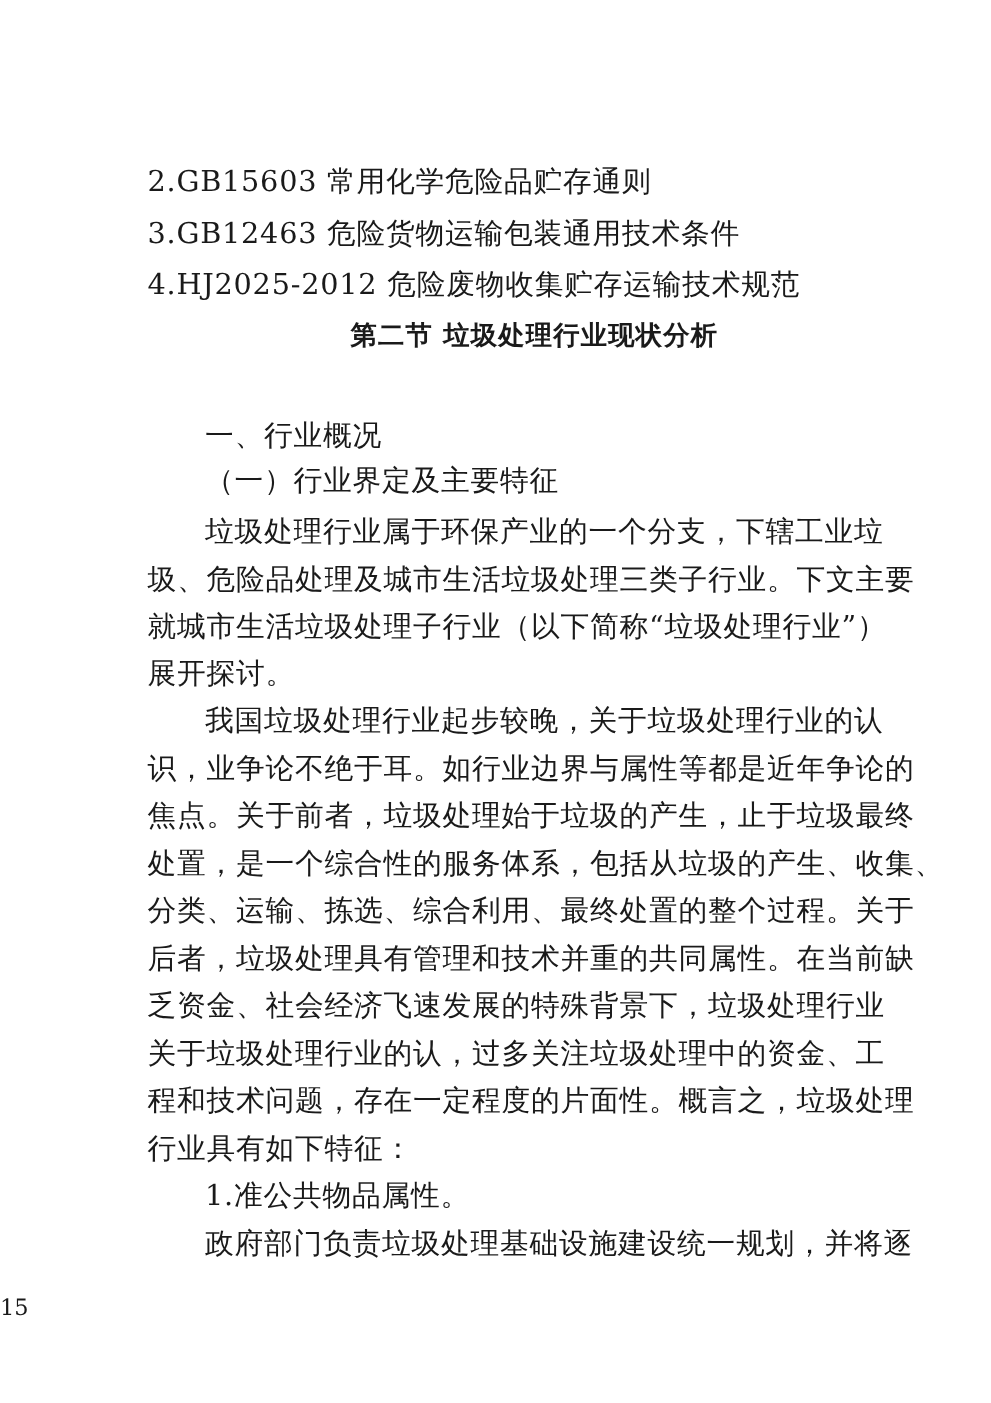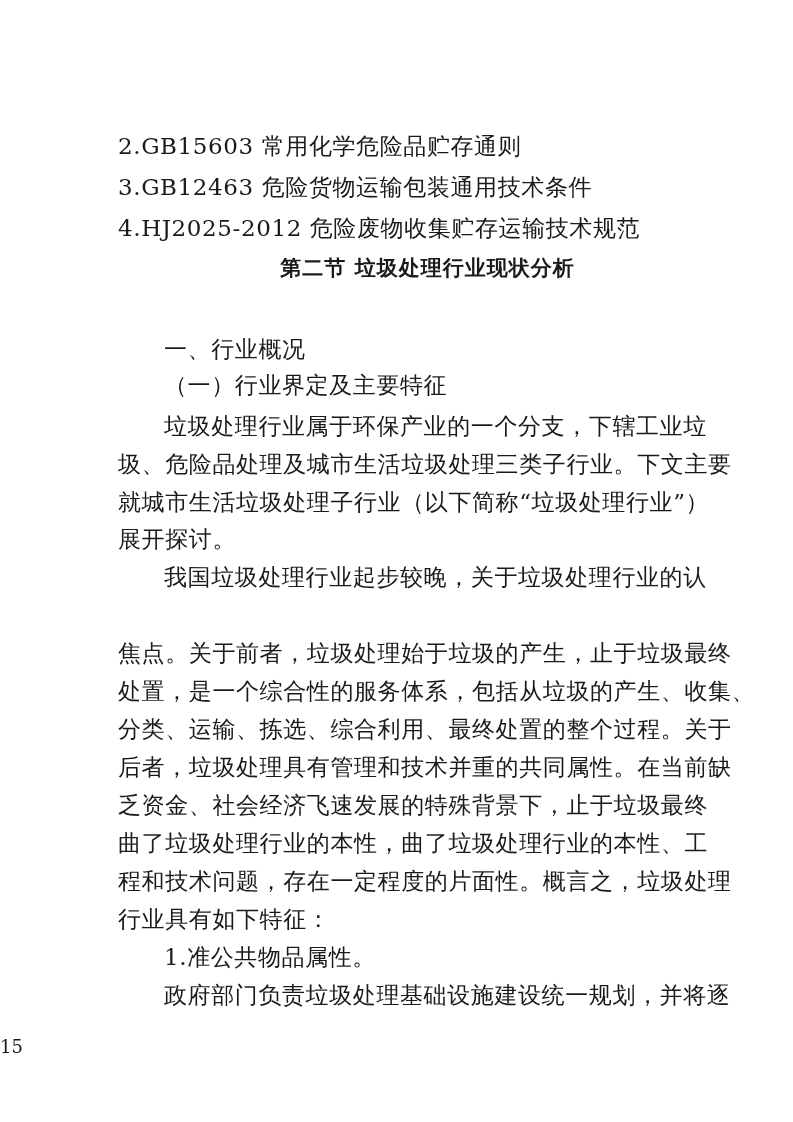--- a/index.html
+++ b/index.html
@@ -43,26 +43,27 @@
 
   <div class="line" style="left:164px; top:337px;">一、行业概况</div>
   <div class="line" style="left:164px; top:373px;">（一）行业界定及主要特征</div>
 
   <div class="line indent justify" style="top:414px;">垃圾处理行业属于环保产业的一个分支，下辖工业垃</div>
   <div class="line justify" style="top:452px;">圾、危险品处理及城市生活垃圾处理三类子行业。下文主要</div>
   <div class="line justify" style="top:490px;">就城市生活垃圾处理子行业（以下简称“垃圾处理行业”）</div>
   <div class="line" style="top:527px;">展开探讨。</div>
 
   <div class="line indent justify" style="top:565px;">我国垃圾处理行业起步较晚，关于垃圾处理行业的认</div>
+  <div class="line justify" style="top:603px;">识，业争论不绝于耳。如行业边界与属性等都是近年争论的</div>
   <div class="line justify" style="top:641px;">焦点。关于前者，垃圾处理始于垃圾的产生，止于垃圾最终</div>
   <div class="line justify" style="top:679px;">处置，是一个综合性的服务体系，包括从垃圾的产生、收集、</div>
   <div class="line justify" style="top:717px;">分类、运输、拣选、综合利用、最终处置的整个过程。关于</div>
   <div class="line justify" style="top:755px;">后者，垃圾处理具有管理和技术并重的共同属性。在当前缺</div>
-  <div class="line justify" style="top:793px;">乏资金、社会经济飞速发展的特殊背景下，止于垃圾最终</div>
-  <div class="line justify" style="top:831px;">曲了垃圾处理行业的本性，曲了垃圾处理行业的本性、工</div>
+  <div class="line justify" style="top:793px;">乏资金、社会经济飞速发展的特殊背景下，垃圾处理行业</div>
+  <div class="line justify" style="top:831px;">关于垃圾处理行业的认，过多关注垃圾处理中的资金、工</div>
   <div class="line justify" style="top:869px;">程和技术问题，存在一定程度的片面性。概言之，垃圾处理</div>
   <div class="line" style="top:907px;">行业具有如下特征：</div>
 
   <div class="line" style="left:164px; top:945px;">1.准公共物品属性。</div>
 
   <div class="line indent justify" style="top:983px;">政府部门负责垃圾处理基础设施建设统一规划，并将逐</div>
 
   <div class="pageno" style="top:1036px;">15</div>
 
 </div>

